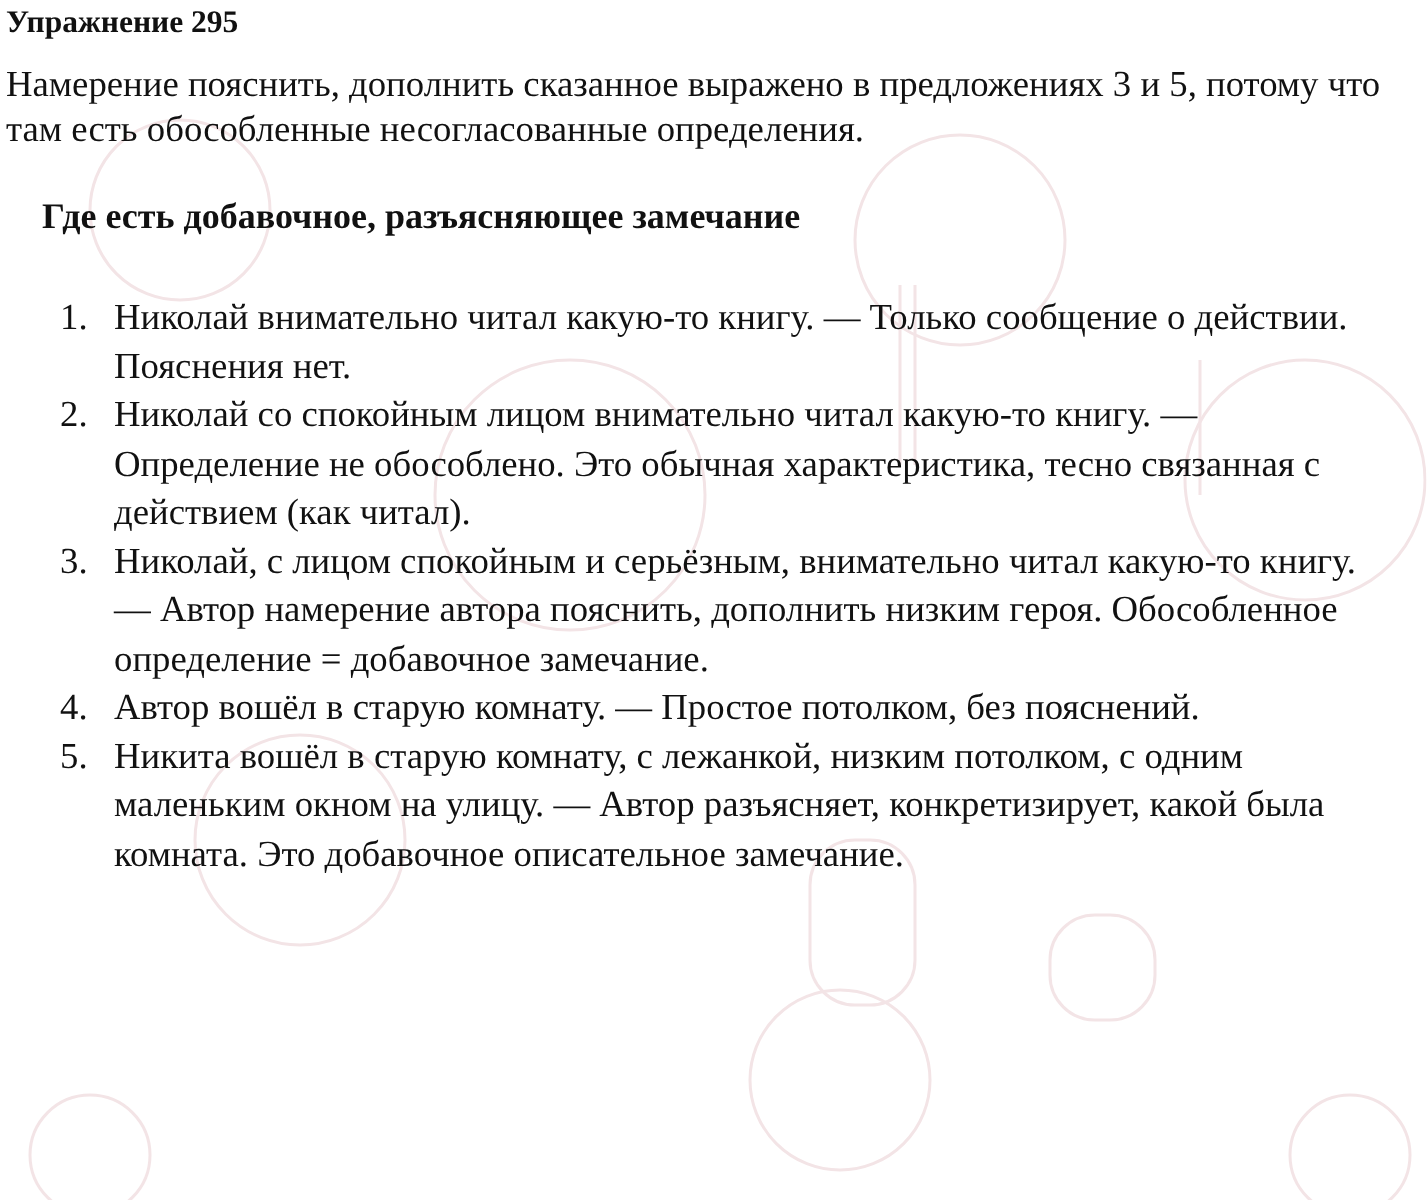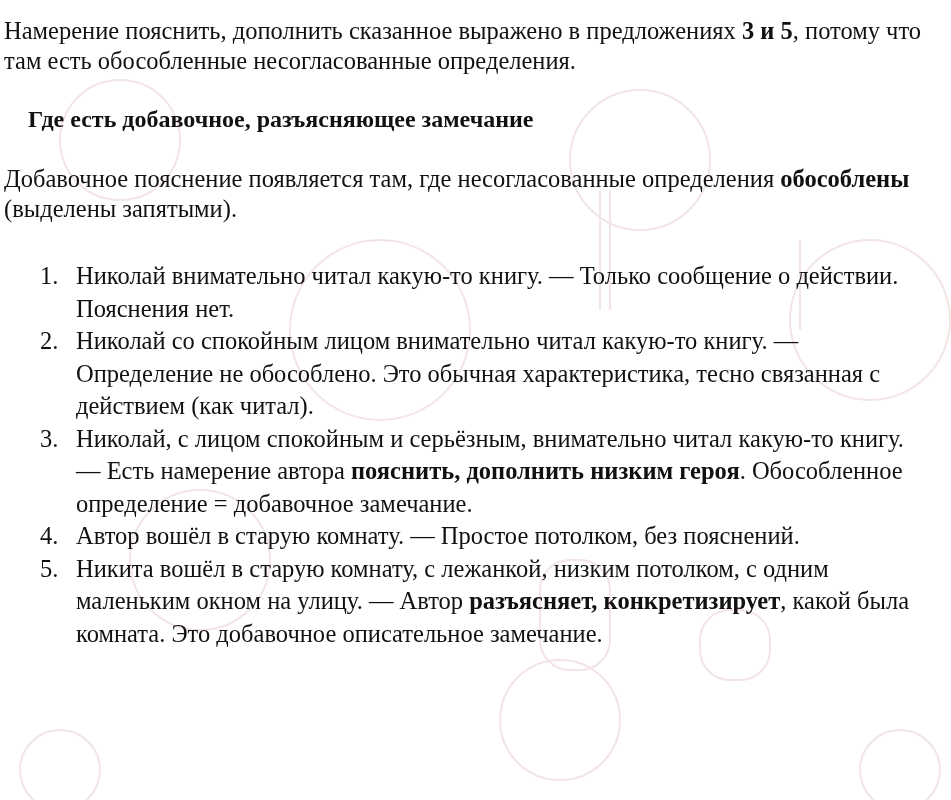--- a/index.html
+++ b/index.html
@@ -63,21 +63,21 @@
       padding-right: 20px;
       font-size: 24.5px;
       line-height: 32.5px;
     }
     ol.items li .num {
       position: absolute;
       left: 36px;
       top: 0;
     }
     .sent { }
-    b { font-weight: bold; }
+    b { font-weight: normal; }
   </style>
 </head>
 <body>
 
 <svg class="watermark" width="951" height="800" viewBox="0 0 951 800">
   <g fill="none" stroke="#f3e4e6" stroke-width="2">
     <circle cx="120" cy="140" r="60"></circle>
     <circle cx="380" cy="330" r="90"></circle>
     <circle cx="640" cy="160" r="70"></circle>
     <circle cx="870" cy="320" r="80"></circle>
@@ -85,37 +85,37 @@
     <circle cx="560" cy="720" r="60"></circle>
     <circle cx="60" cy="770" r="40"></circle>
     <circle cx="900" cy="770" r="40"></circle>
     <rect x="540" y="560" width="70" height="110" rx="30"></rect>
     <rect x="700" y="610" width="70" height="70" rx="30"></rect>
     <path d="M600 190 l0 120 M610 190 l0 120 M800 240 l0 90"></path>
   </g>
 </svg>
 
 <div class="content">
+  <div class="title">Упражнение 295</div>
 
   <p class="p intro"><span>Намерение пояснить, дополнить сказанное выражено в предложениях </span><b>3 и 5</b><span>, потому что там есть обособленные несогласованные определения.</span></p>
 
   <div class="h2">Где есть добавочное, разъясняющее замечание</div>
 
-  <p class="p explain"><span>Добавочное пояснение появляется там, где несогласованные определения </span><b>обособлены</b><span> (выделены запятыми).</span></p>
 
 
   <ol class="items">
     <li>
       <span class="num">1.</span><span class="sent">Николай внимательно читал какую-то книгу.</span><span> — Только сообщение о действии. Пояснения нет.</span><b></b><span></span>
     </li>
     <li>
       <span class="num">2.</span><span class="sent">Николай со спокойным лицом внимательно читал какую-то книгу.</span><span> — Определение не обособлено. Это обычная характеристика, тесно связанная с действием (как читал).</span><b></b><span></span>
     </li>
     <li>
-      <span class="num">3.</span><span class="sent">Николай, с лицом спокойным и серьёзным, внимательно читал какую-то книгу.</span><span> — Есть намерение автора </span><b>пояснить, дополнить низким героя</b><span>. Обособленное определение = добавочное замечание.</span>
+      <span class="num">3.</span><span class="sent">Николай, с лицом спокойным и серьёзным, внимательно читал какую-то книгу.</span><span> — Автор намерение автора </span><b>пояснить, дополнить низким героя</b><span>. Обособленное определение = добавочное замечание.</span>
     </li>
     <li>
       <span class="num">4.</span><span class="sent">Автор вошёл в старую комнату.</span><span> — Простое потолком, без пояснений.</span><b></b><span></span>
     </li>
     <li>
       <span class="num">5.</span><span class="sent">Никита вошёл в старую комнату, с лежанкой, низким потолком, с одним маленьким окном на улицу.</span><span> — Автор </span><b>разъясняет, конкретизирует</b><span>, какой была комната. Это добавочное описательное замечание.</span>
     </li>
   </ol>
 </div>
 

